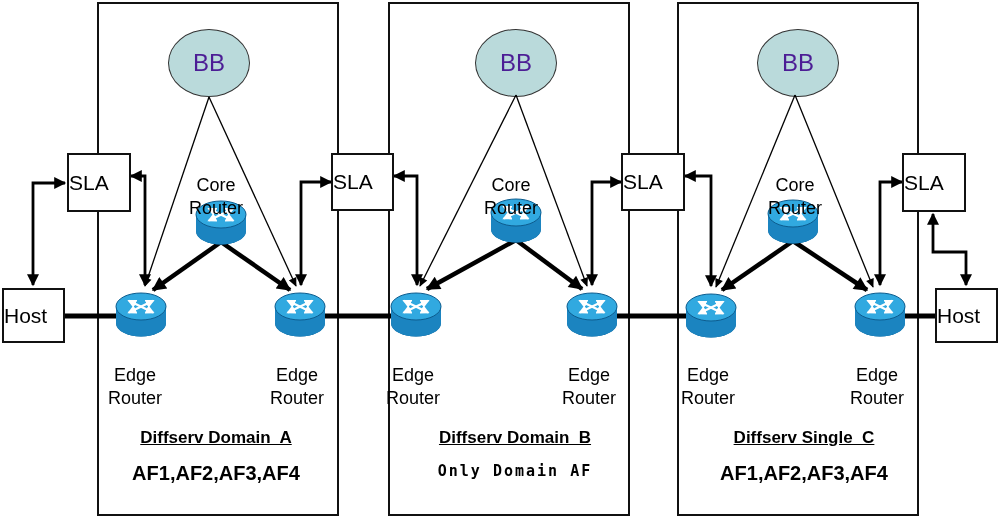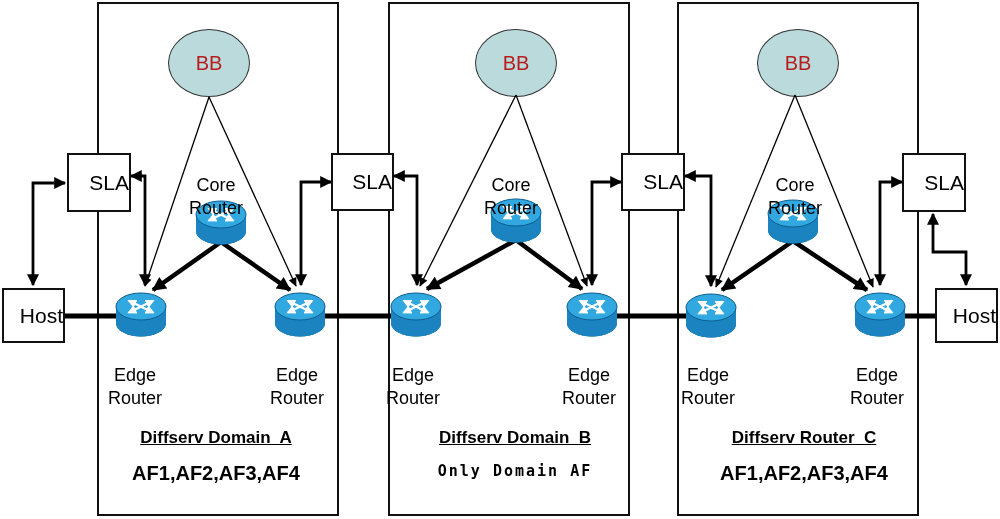--- a/index.html
+++ b/index.html
@@ -20,37 +20,36 @@
   #domainB{left:388px;top:2px;width:242px;height:514px;}
   #domainC{left:677px;top:2px;width:242px;height:514px;}
 
   .bb-ellipse{
     position:absolute;
     width:82px;height:68px;
     background:#badadb;
     border:1.5px solid #333;
     border-radius:50%;
     display:flex;align-items:center;justify-content:center;
-    font-size:20px;color:#b91c1c;
+    font-size:24px;color:#4c1d95;
     box-sizing:border-box;
   }
   #bbA{left:168px;top:29px;}
   #bbB{left:475px;top:29px;}
   #bbC{left:757px;top:29px;}
 
   svg.overlay{position:absolute;left:0;top:0;}
 
   .node-box{
     position:absolute;
     border:2px solid #111;
     background:#fff;
-    display:flex;align-items:center;justify-content:flex-end;
+    display:flex;align-items:center;justify-content:flex-start;
     font-size:21px;color:#000;
     box-sizing:border-box;
-    padding-left:7px;
   }
   #sla1{left:67px;top:153px;width:64px;height:59px;}
   #sla2{left:331px;top:153px;width:63px;height:58px;}
   #sla3{left:621px;top:153px;width:64px;height:58px;}
   #sla4{left:902px;top:153px;width:64px;height:59px;}
   #hostL{left:2px;top:288px;width:63px;height:55px;}
   #hostR{left:935px;top:288px;width:63px;height:55px;}
 
   .lbl{
     position:absolute;
@@ -211,16 +210,16 @@
   <div class="lbl router-lbl" id="edgeLblAR">Edge Router</div>
   <div class="lbl router-lbl" id="edgeLblBL">Edge Router</div>
   <div class="lbl router-lbl" id="edgeLblBR">Edge Router</div>
   <div class="lbl router-lbl" id="edgeLblCL">Edge Router</div>
   <div class="lbl router-lbl" id="edgeLblCR">Edge Router</div>
 
   <div class="lbl domain-title" id="titleA">Diffserv Domain  A</div>
   <div class="lbl domain-sub" id="subA">AF1,AF2,AF3,AF4</div>
   <div class="lbl domain-title" id="titleB">Diffserv Domain  B</div>
   <div class="lbl domain-sub mono" id="subB">Only Domain AF</div>
-  <div class="lbl domain-title" id="titleC">Diffserv Router  C</div>
+  <div class="lbl domain-title" id="titleC">Diffserv Single  C</div>
   <div class="lbl domain-sub" id="subC">AF1,AF2,AF3,AF4</div>
 
 </div>
 
 </body></html>

